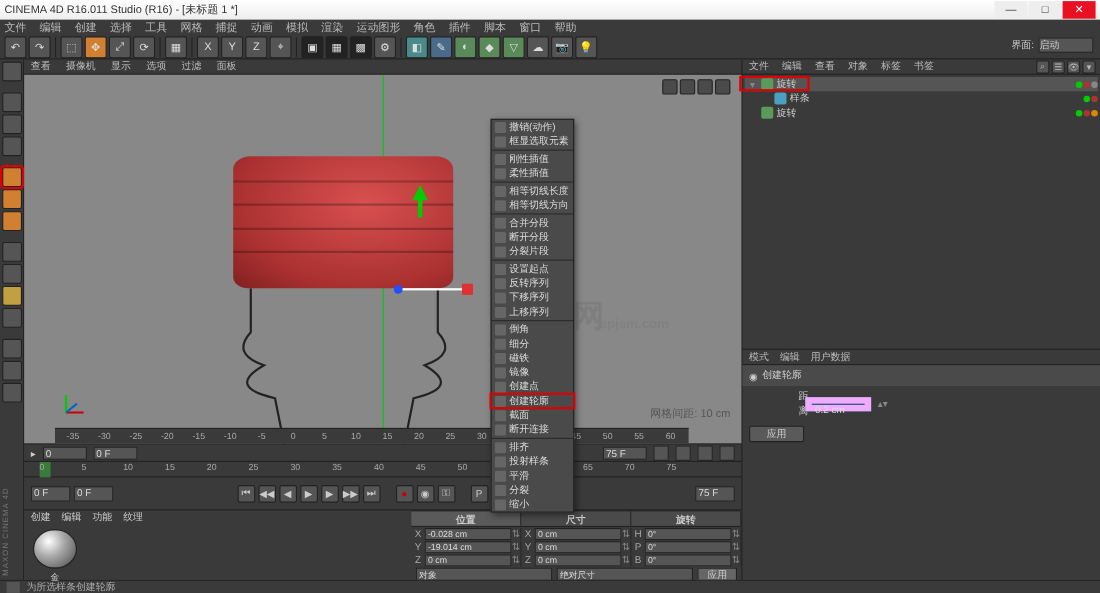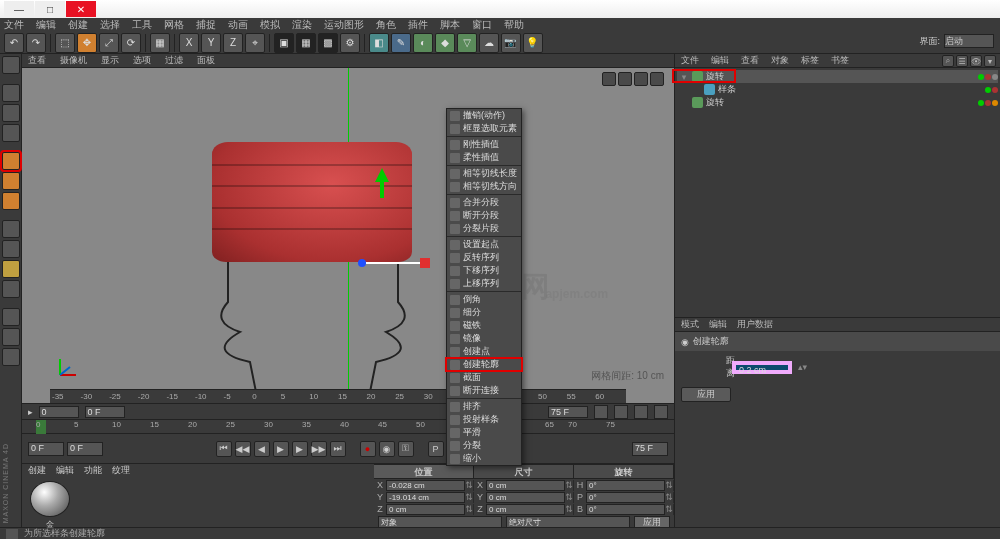--- a/index.html
+++ b/index.html
@@ -37,21 +37,21 @@
 .necksvg { width: 100%; height: 100%; }
 .axis-y { position: absolute; left: 50%; top: 0; width: 1px; height: 100%; background: #0c0; }
 .arrow-y { position: absolute; left: 353px; top: 100px; }
 .arrow-x { position: absolute; left: 336px; top: 190px; display: flex; align-items: center; }
 .dot-b { width: 8px; height: 8px; background: #2050ff; border-radius: 50%; }
 .line-w { width: 54px; height: 2px; background: #fff; }
 .dot-r { width: 10px; height: 10px; background: #e03030; }
 .gizmo { position: absolute; left: 34px; bottom: 24px; width: 24px; height: 24px; }
 .hud { position: absolute; right: 10px; bottom: 20px; font-size: 10px; color: #555; }
 .ruler-h { position: absolute; left: 28px; right: 48px; bottom: 0; height: 14px; background: #3a3a3a; border-top: 1px solid #222; display: flex; align-items: center; justify-content: space-between; padding: 0 2px; font-size: 8px; color: #aaa; }
-.tick { flex: 1; text-align: left; }
+.tick { flex: 1; text-align: center; }
 .watermark { position: absolute; left: 440px; top: 200px; font-size: 28px; color: rgba(120,120,120,0.6); font-weight: bold; display: flex; align-items: center; }
 .watermark .o { color: #d08030; }
 .watermark .sub { font-size: 12px; opacity: 0.7; margin-left: -4px; margin-top: 14px; }
 .vpfooter { height: 16px; background: #3a3a3a; display: flex; align-items: center; gap: 6px; padding: 0 6px; font-size: 9px; border-top: 1px solid #222; }
 .vpfooter .numbox { width: 40px; height: 12px; background: #555; border: 1px solid #222; font-size: 9px; padding: 0 2px; color: #ddd; }
 .vpfooter .icon { width: 14px; height: 14px; background: #555; border: 1px solid #222; }
 .vpicons { position: absolute; right: 10px; top: 4px; display: flex; gap: 2px; }
 .vpicons .vi { width: 14px; height: 14px; background: #4a4a4a; border: 1px solid #222; border-radius: 2px; }
 .timeline { height: 44px; background: #3a3a3a; border-top: 1px solid #222; display: flex; flex-direction: column; }
 .tlruler { height: 14px; border-bottom: 1px solid #222; display: flex; align-items: center; position: relative; font-size: 8px; color: #aaa; }
@@ -80,21 +80,21 @@
 .objrow .on { flex: 1; white-space: nowrap; overflow: hidden; }
 .objrow .dots { display: flex; gap: 1px; }
 .objrow .dot { width: 6px; height: 6px; border-radius: 50%; }
 .redbox1 { position: absolute; left: -3px; top: 1px; width: 64px; height: 14px; border: 2px solid #e00000; pointer-events: none; }
 .attrpanel { flex: 1; padding: 0; font-size: 9px; display: flex; flex-direction: column; }
 .attrtabs { height: 14px; display: flex; align-items: center; gap: 10px; padding: 0 6px; border-bottom: 1px solid #222; color: #bbb; }
 .attrhead { padding: 3px 6px; display: flex; align-items: center; gap: 4px; background: #4a4a4a; }
 .attrsection { padding: 2px 6px; background: #3f3f3f; border-top: 1px solid #2a2a2a; }
 .attrfield { display: flex; align-items: center; gap: 6px; padding: 3px 6px; }
 .attrfield .lbl { width: 30px; color: #ccc; padding-left: 45px; }
-.attrfield .val { width: 60px; height: 13px; background: #0c4a6e; border: 4px solid #f0abfc; padding: 0 3px; color: #ddd; }
+.attrfield .val { width: 60px; height: 13px; background: #0c4a6e; border: 6px solid #f0abfc; padding: 0 3px; color: #ddd; }
 .attrbtn { width: 50px; height: 15px; background: #5a5a5a; border: 1px solid #222; border-radius: 2px; display: flex; align-items: center; justify-content: center; margin: 4px 6px; }
 .coordpanel { height: 64px; border-top: 1px solid #222; padding: 0; font-size: 9px; }
 .coordtabs { display: flex; height: 14px; border-bottom: 1px solid #222; font-weight: bold; }
 .coordtab { flex: 1; text-align: center; line-height: 14px; background: #4a4a4a; border-right: 1px solid #222; }
 .coordtab.active { background: #5a5a5a; }
 .coordrow { display: flex; align-items: center; height: 12px; }
 .coordcell { flex: 1; display: flex; align-items: center; border-right: 1px solid #2a2a2a; }
 .coordcell .cl { width: 12px; text-align: center; color: #aaa; }
 .coordcell .cv { flex: 1; height: 11px; background: #555; border: 1px solid #222; font-size: 8px; padding: 0 2px; color: #ddd; }
 .coordcell .sp { width: 8px; text-align: center; color: #888; }
@@ -106,20 +106,21 @@
 .ctxsep { height: 1px; background: #2a2a2a; margin: 1px 0; }
 .ctxicon { width: 10px; height: 10px; background: #666; border-radius: 1px; flex-shrink: 0; }
 .ctxhl { position: absolute; left: -2px; width: 78px; height: 15px; border: 2px solid #e00000; pointer-events: none; }
 .statusbar { height: 12px; background: #3a3a3a; border-top: 1px solid #222; display: flex; align-items: center; padding: 0 6px; font-size: 9px; color: #aaa; }
 .maxon { position: absolute; left: 2px; bottom: 16px; writing-mode: vertical-rl; transform: rotate(180deg); font-size: 7px; color: #777; letter-spacing: 1px; }
 </style>
 </head>
 <body>
 
 <div class="titlebar">
+  <span class="title">CINEMA 4D R16.011 Studio (R16) - [未标题 1 *]</span>
   <div class="winbtns">
     <div class="winbtn">—</div>
     <div class="winbtn">□</div>
     <div class="winbtn close">✕</div>
   </div>
 </div>
 
 <div class="menubar" id="menubar">
     <span>文件</span>
     <span>编辑</span>
@@ -291,21 +292,21 @@
           <span class="mark" style="left: 128px;">15</span>
           <span class="mark" style="left: 166px;">20</span>
           <span class="mark" style="left: 204px;">25</span>
           <span class="mark" style="left: 242px;">30</span>
           <span class="mark" style="left: 280px;">35</span>
           <span class="mark" style="left: 318px;">40</span>
           <span class="mark" style="left: 356px;">45</span>
           <span class="mark" style="left: 394px;">50</span>
           <span class="mark" style="left: 432px;">55</span>
           <span class="mark" style="left: 470px;">60</span>
-          <span class="mark" style="left: 523px;">65</span>
+          <span class="mark" style="left: 508px;">65</span>
           <span class="mark" style="left: 546px;">70</span>
           <span class="mark" style="left: 584px;">75</span>
         </div>
       <div class="tlctrl">
         <div class="tlnum">0 F</div>
         <div class="tlnum">0 F</div>
         <div style="flex:1"></div>
         <div class="tlbtn">⏮</div>
         <div class="tlbtn">◀◀</div>
         <div class="tlbtn">◀</div>

